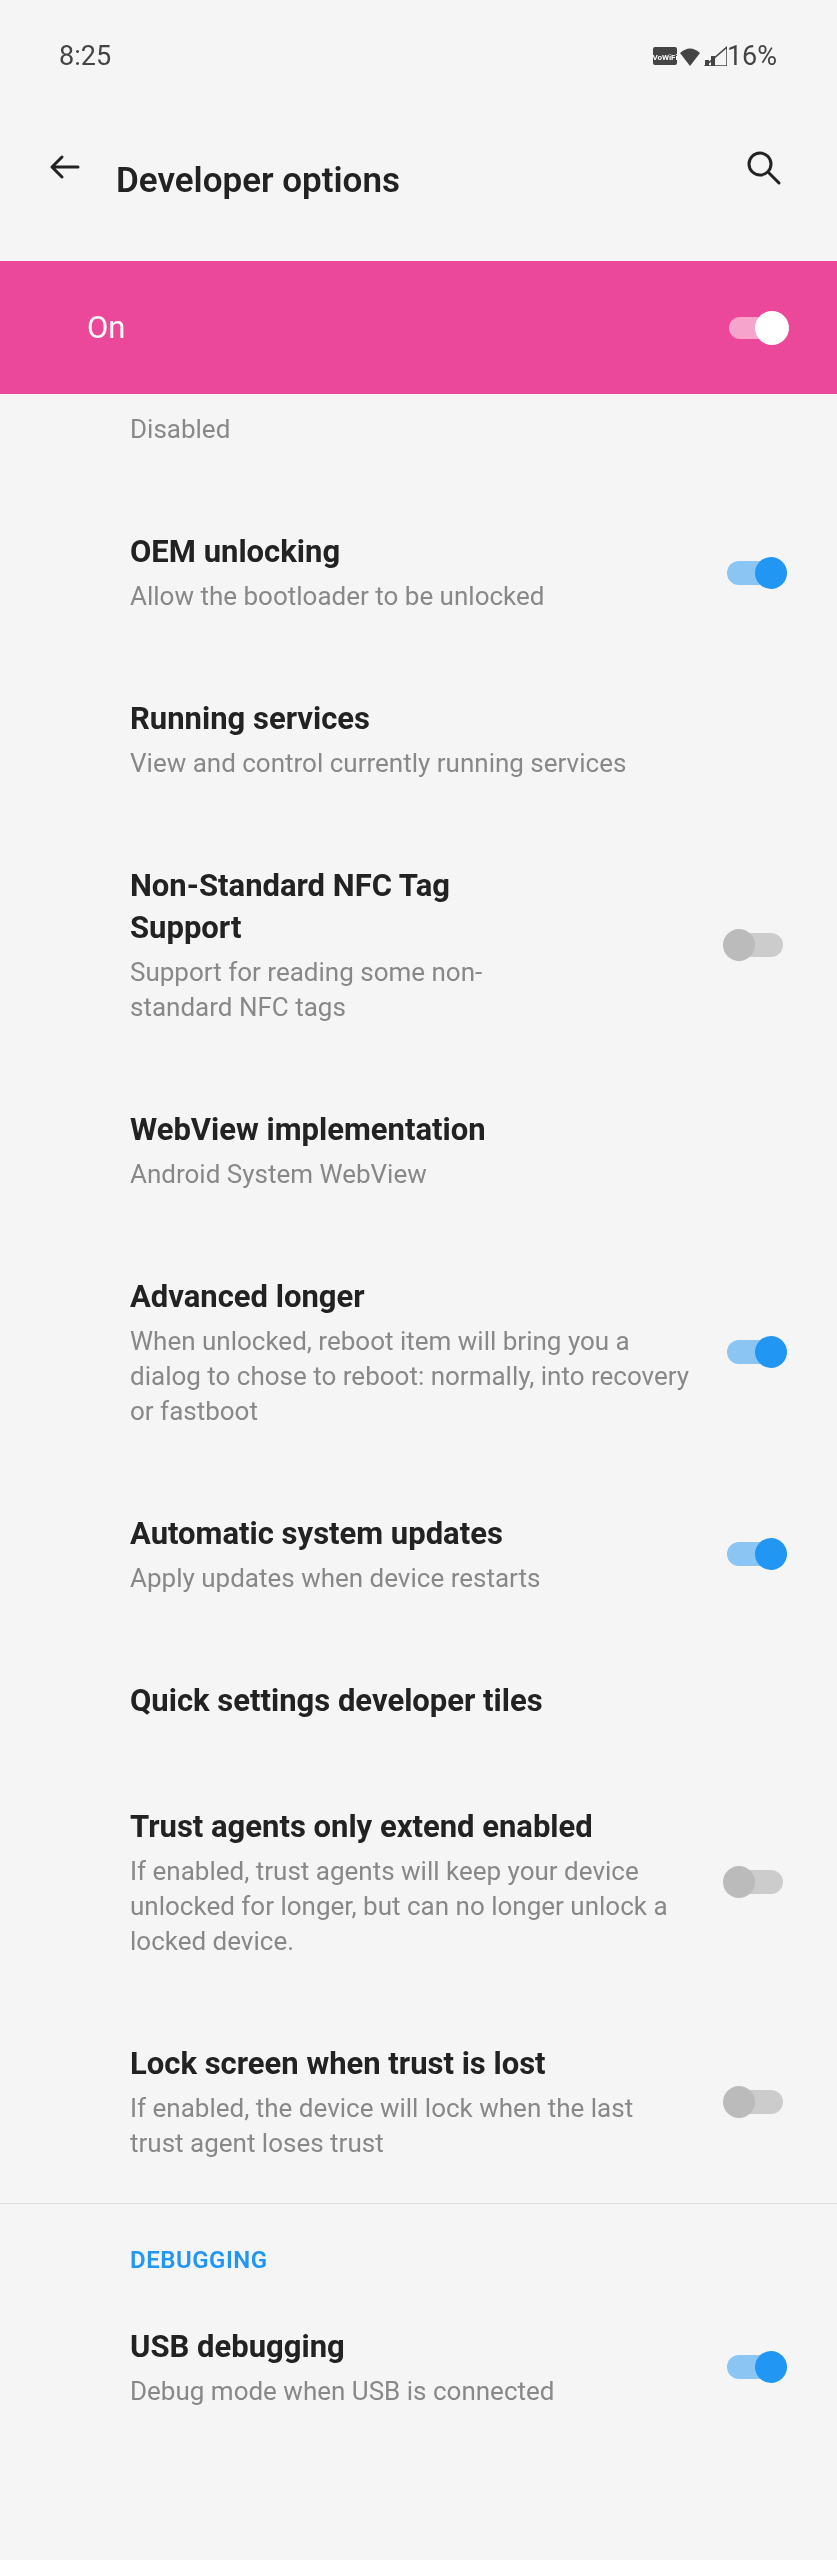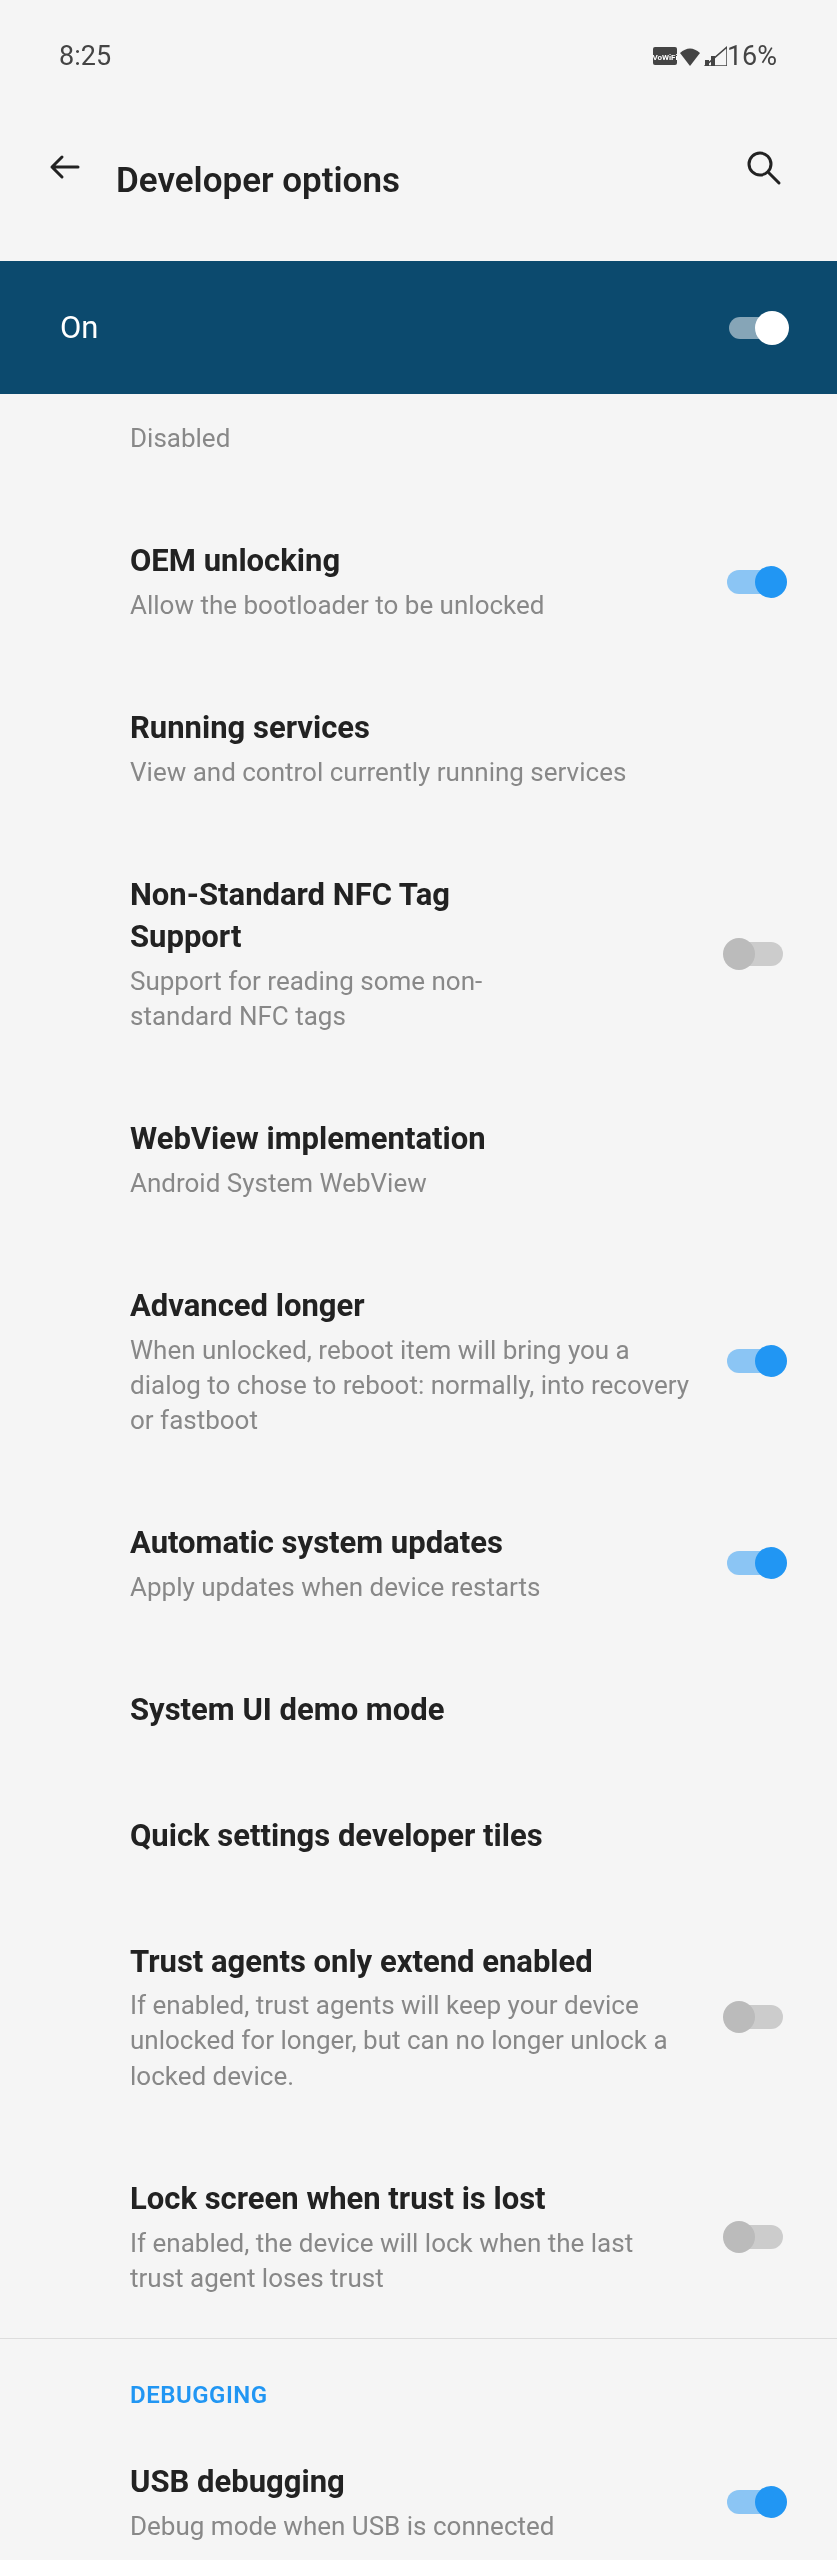--- a/index.html
+++ b/index.html
@@ -52,22 +52,22 @@
       margin-top: 28px;
     }
     .search-btn {
       display: flex;
       align-items: center;
       justify-content: center;
       width: 48px;
       height: 48px;
     }
     .master-toggle {
-      background: #0c4a6e;
-      padding: 48px 50px 48px 60px;
+      background: #ec4899;
+      padding: 48px 50px 48px 87px;
       display: flex;
       align-items: center;
       justify-content: space-between;
     }
     .master-toggle-label {
       color: white;
       font-size: 31px;
       font-weight: 400;
     }
     .toggle-switch {
@@ -125,21 +125,20 @@
       padding: 0;
     }
     .setting-item {
       padding: 42px 50px 42px 130px;
       display: flex;
       align-items: center;
       justify-content: space-between;
     }
     .setting-item.first-partial {
       padding-top: 12px;
-      margin-top: 9px;
     }
     .setting-text {
       flex: 1;
       padding-right: 30px;
     }
     .setting-title {
       font-size: 31px;
       color: #222;
       font-weight: 700;
       line-height: 1.35;
@@ -275,25 +274,20 @@
     <div class="setting-text">
       <div class="setting-title">Automatic system updates</div>
       <div class="setting-subtitle">Apply updates when device restarts</div>
     </div>
     <div class="toggle-switch toggle-on">
       <div class="toggle-track"></div>
       <div class="toggle-thumb"></div>
     </div>
   </div>
 
-  <div class="setting-item">
-    <div class="setting-text">
-      <div class="setting-title">System UI demo mode</div>
-    </div>
-  </div>
 
   <div class="setting-item">
     <div class="setting-text">
       <div class="setting-title">Quick settings developer tiles</div>
     </div>
   </div>
 
   <div class="setting-item">
     <div class="setting-text">
       <div class="setting-title">Trust agents only extend enabled</div>

